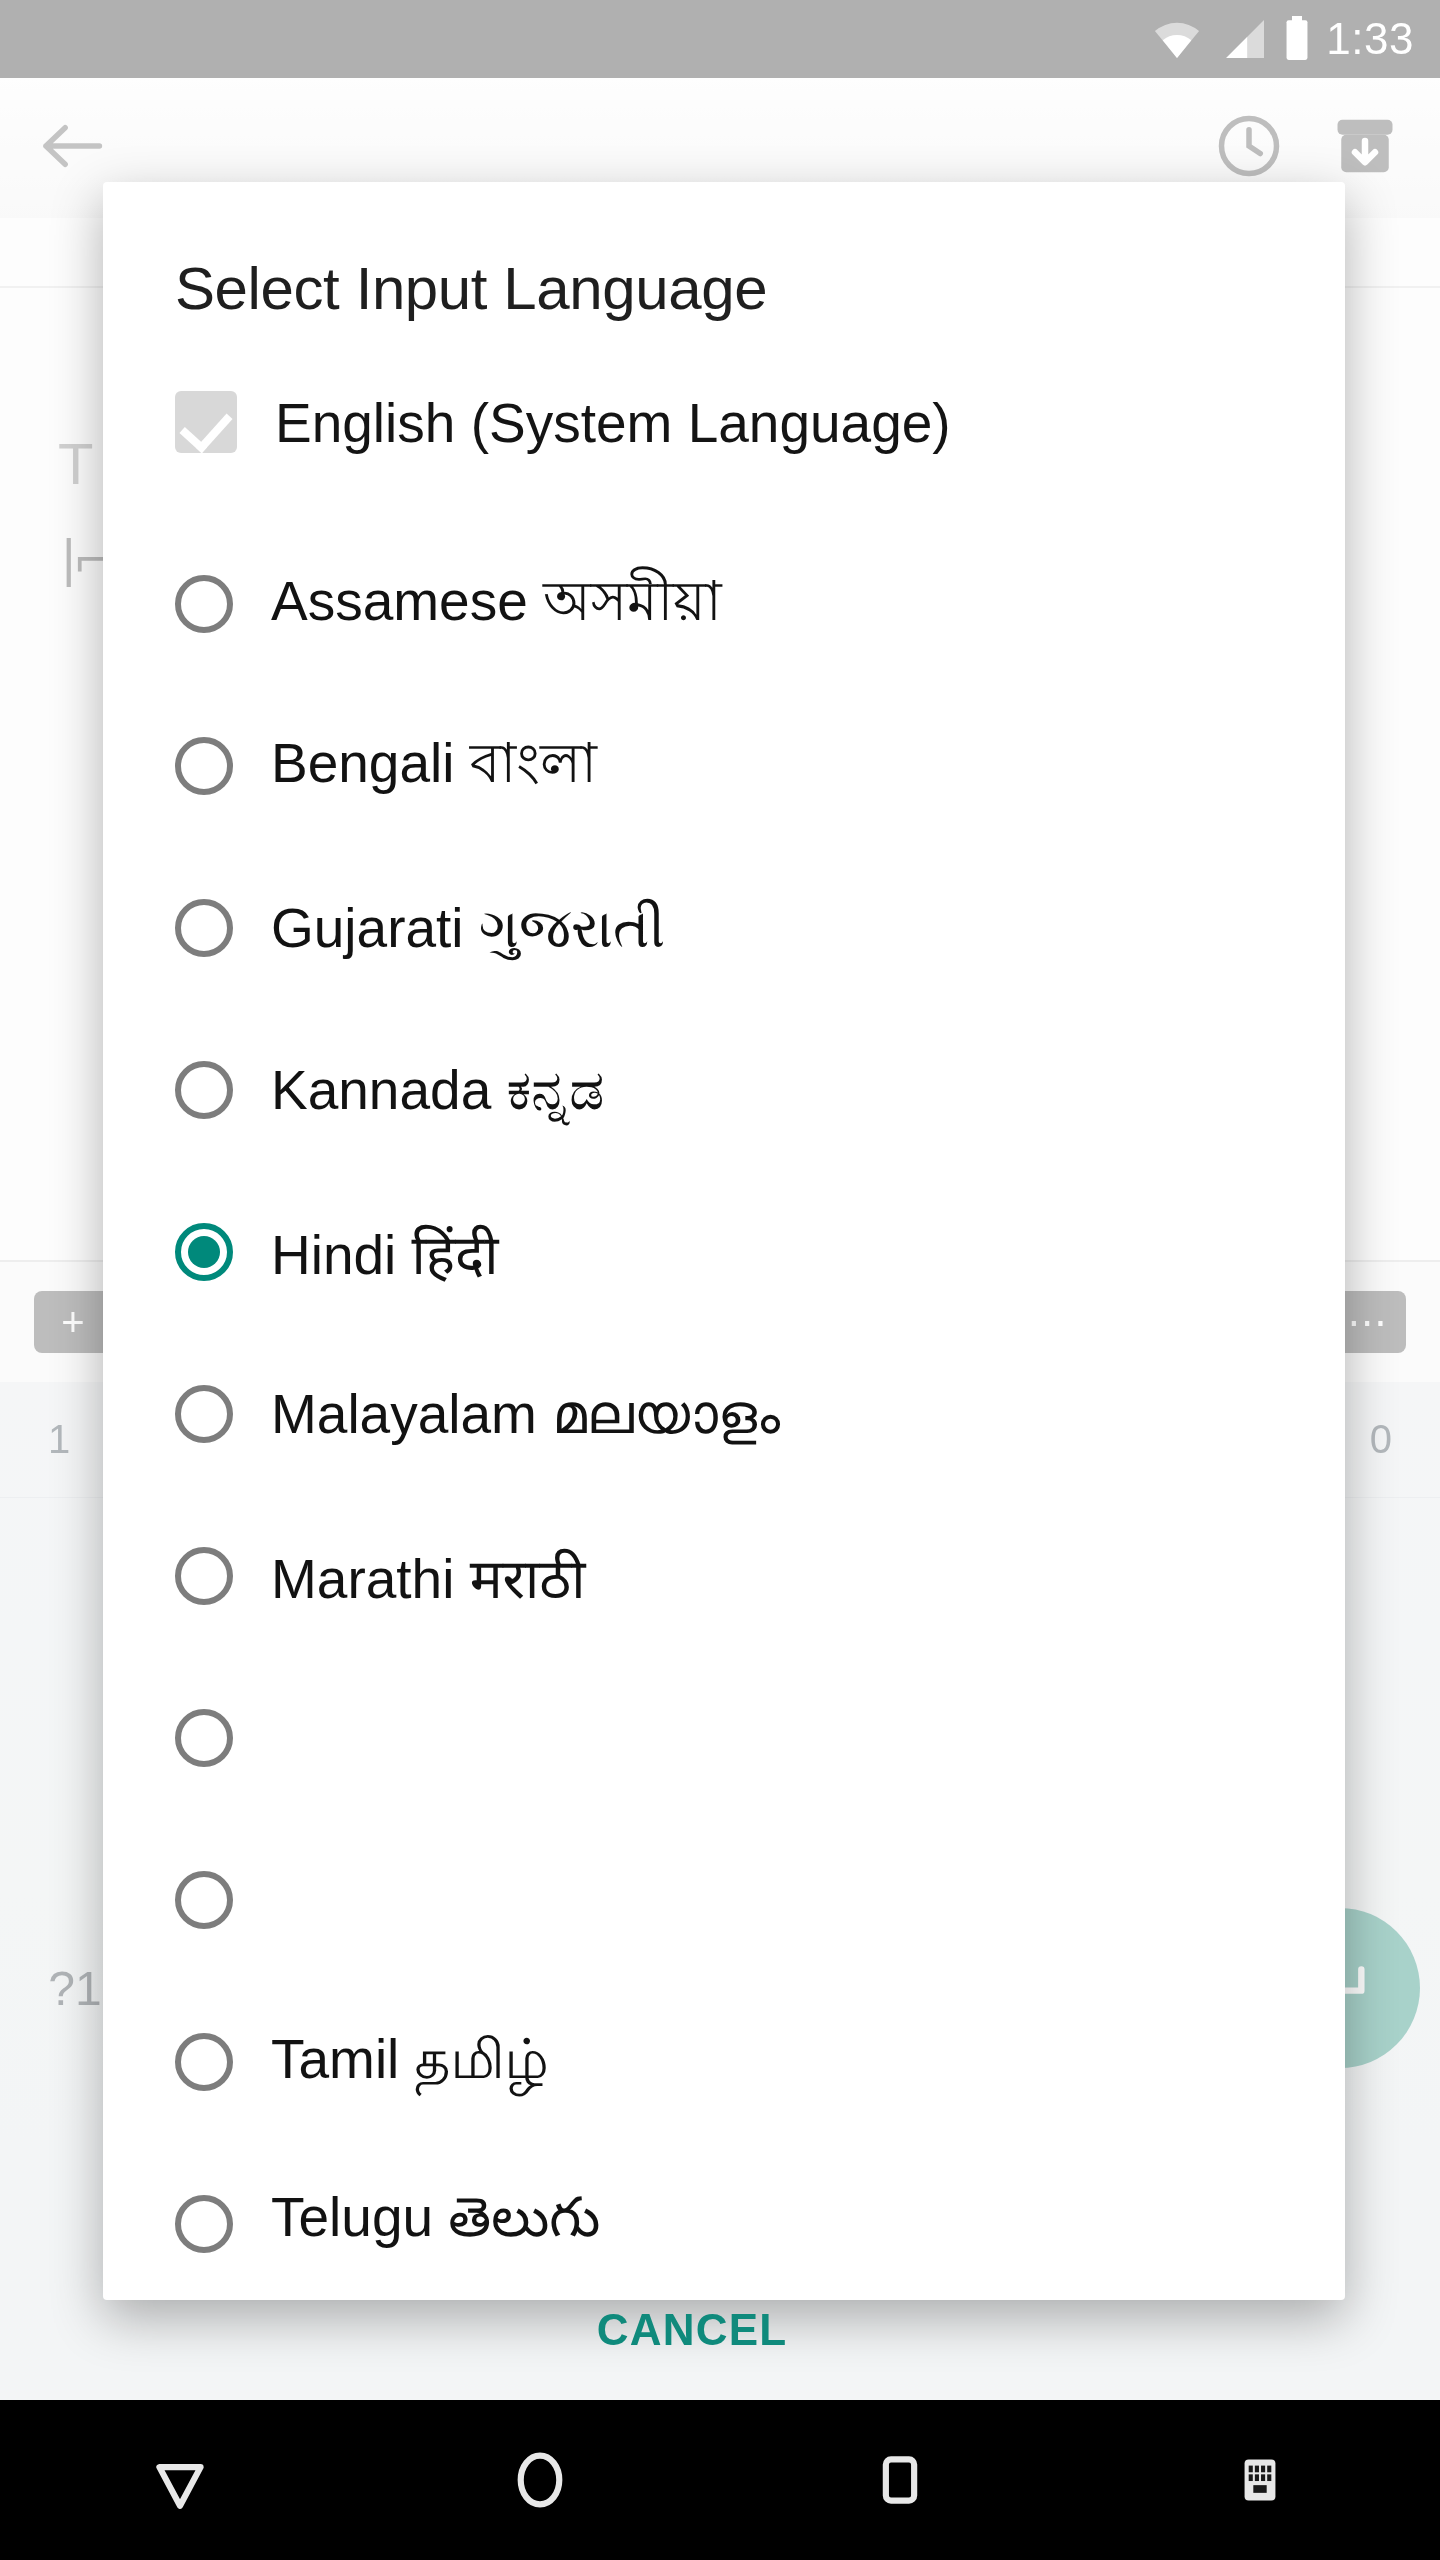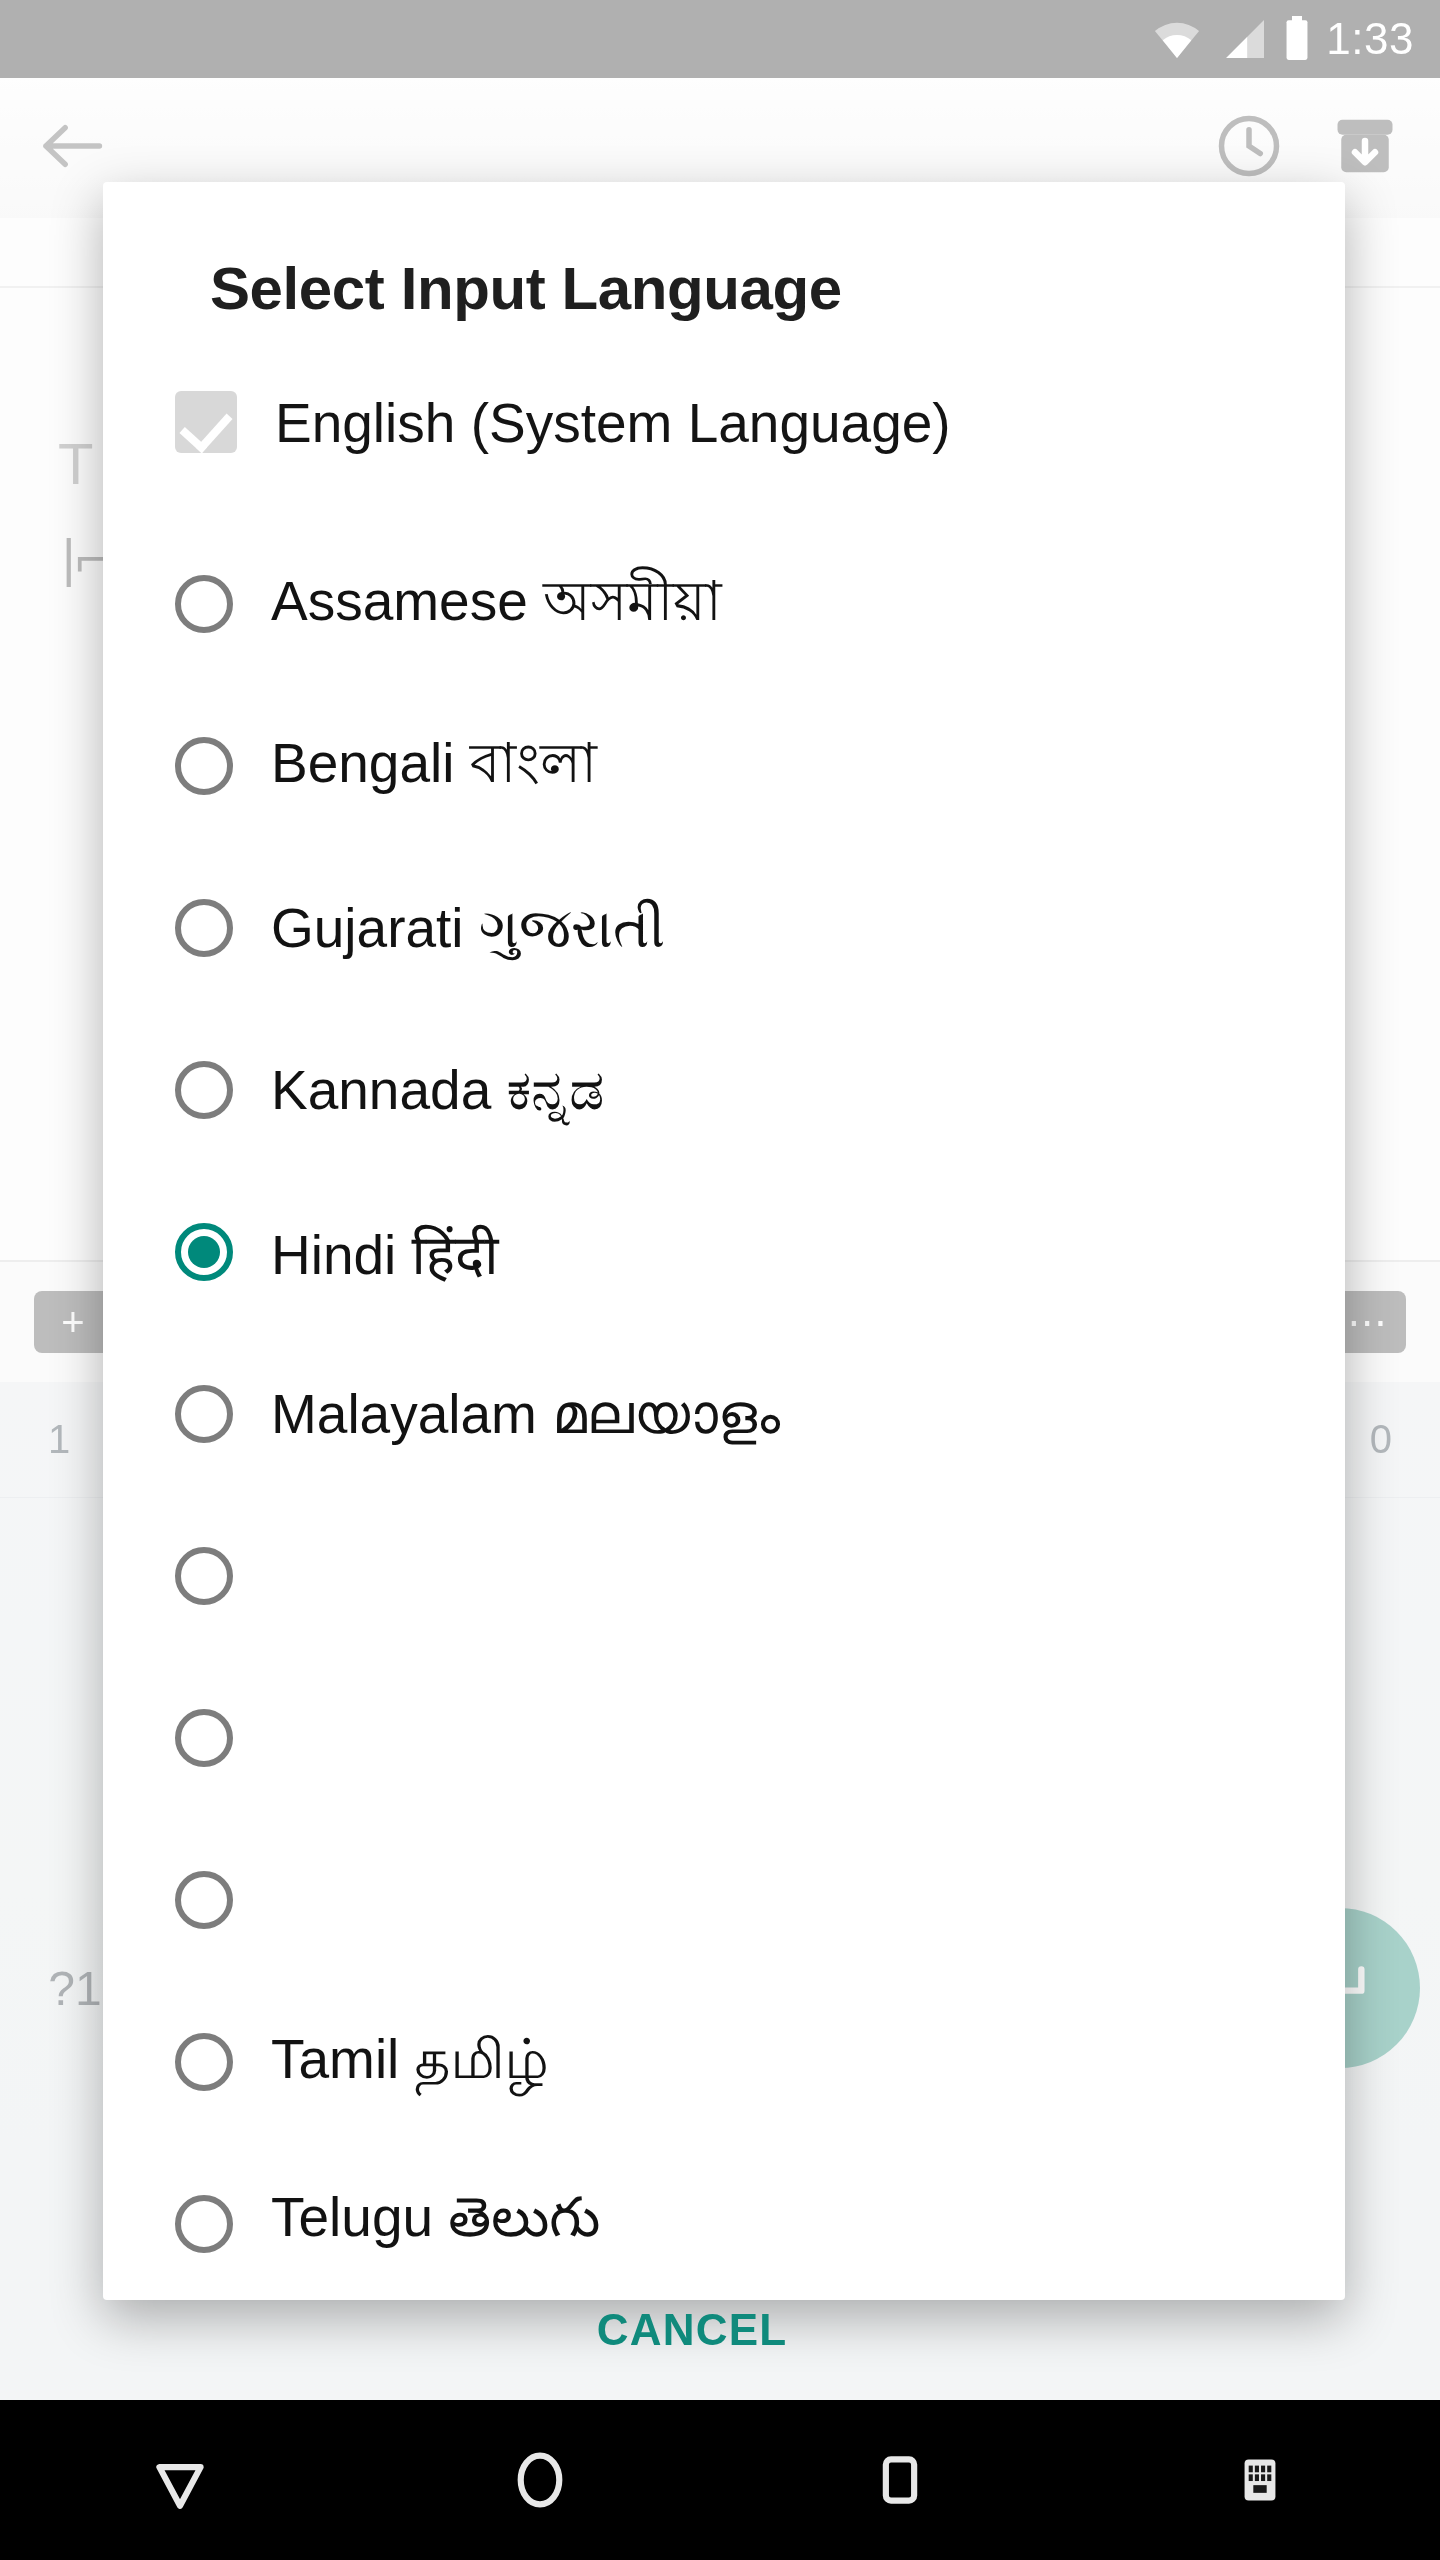--- a/index.html
+++ b/index.html
@@ -57,22 +57,22 @@
   #scrim { position:absolute; top:78px; left:0; width:1440px; height:2322px;
            background:rgba(255,255,255,0.55); }
 
   
   #dialog {
     position:absolute; left:103px; top:182px; width:1242px; height:2118px;
     background:#fff; border-radius:4px;
     box-shadow:0 18px 52px rgba(0,0,0,0.30);
     display:flex; flex-direction:column;
   }
-  #dialog-title { font-size:60px; color:#1f1f1f; font-weight:700;
-                  padding:72px 0 0 72px; letter-spacing:-0.4px;margin-left:35px; }
+  #dialog-title { font-size:60px; color:#1f1f1f; font-weight:400;
+                  padding:72px 0 0 72px; letter-spacing:-0.4px; }
 
   #system-lang-row { display:flex; align-items:flex-start; padding:68px 0 0 72px; }
   .checkbox-disabled {
     width:62px; height:62px; border-radius:6px; background:#d8d8d8;
     position:relative; flex:0 0 auto;
   }
   .checkbox-disabled::after {
     content:""; position:absolute; left:16px; top:12px;
     width:22px; height:38px; border:8px solid #fff; border-top:0; border-left:0;
     transform:rotate(42deg);
@@ -242,20 +242,21 @@
         <span class="lang-label">Hindi हिंदी</span>
       </div>
 
       <div class="lang-row">
         <span class="radio"></span>
         <span class="lang-label">Malayalam മലയാളം</span>
       </div>
 
       <div class="lang-row">
         <span class="radio"></span>
+        <span class="lang-label">Marathi मराठी</span>
       </div>
 
       <div class="lang-row">
         <span class="radio"></span>
       </div>
 
       <div class="lang-row">
         <span class="radio"></span>
       </div>
 

